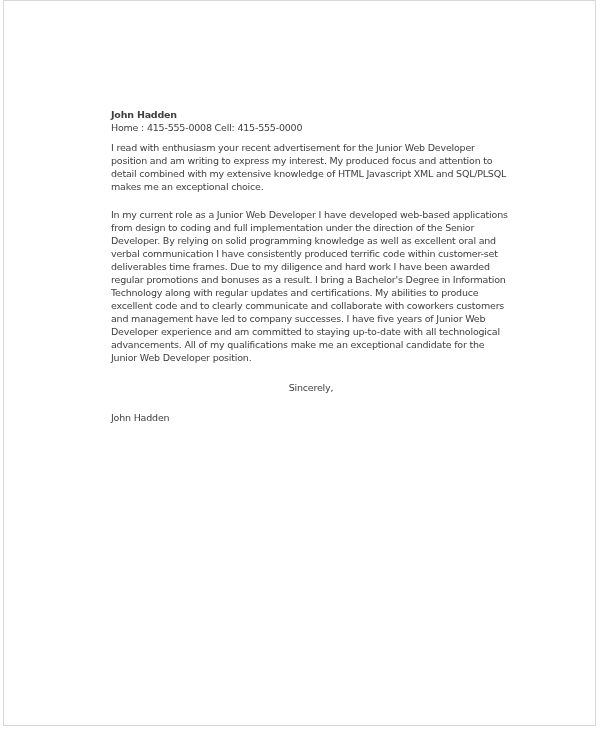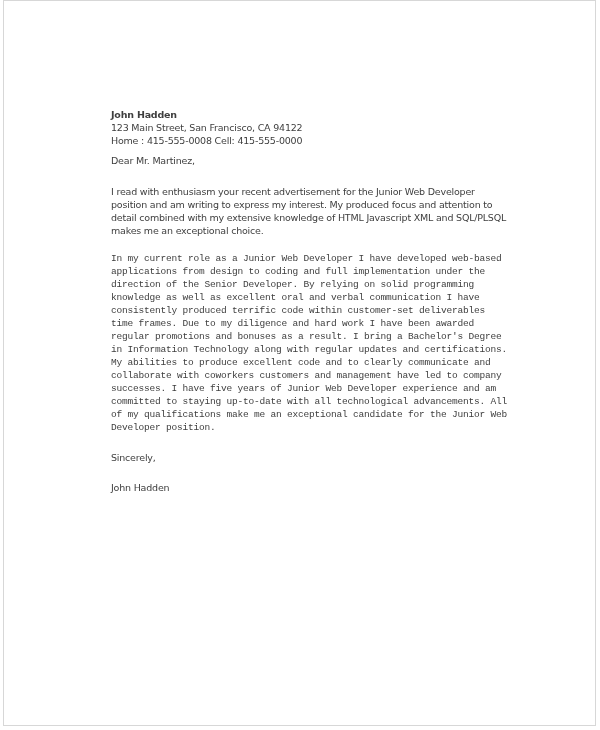--- a/index.html
+++ b/index.html
@@ -41,45 +41,43 @@
     font-weight: bold;
   }
   .salutation {
     margin: 0 0 18px 0;
   }
   p.body-para {
     margin: 0 0 15px 0;
   }
   p.body-para-2 {
     margin: 0 0 17px 0;
-    font-family: Liberation Mono, monospace;
   }
   p.body-para-3 {
     margin: 0 0 20px 0;
   }
   .closing {
     margin: 0 0 17px 0;
+    text-align: center;
   }
   .signature {
     margin: 0;
   }
 </style>
 </head>
 <body>
 
 <div class="page">
   <div class="content">
 
     <div class="sender-block">
       <div class="sender-name">John Hadden</div>
-      <div>123 Main Street, San Francisco, CA 94122</div>
       <div>Home : 415-555-0008 Cell: 415-555-0000</div>
     </div>
 
-    <div class="salutation">Dear Mr. Martinez,</div>
 
     <p class="body-para">I read with enthusiasm your recent advertisement for the Junior Web Developer position and am writing to express my interest. My produced focus and attention to detail combined with my extensive knowledge of HTML Javascript XML and SQL/PLSQL makes me an exceptional choice.</p>
 
     <p class="body-para body-para-2">In my current role as a Junior Web Developer I have developed web-based applications from design to coding and full implementation under the direction of the Senior Developer. By relying on solid programming knowledge as well as excellent oral and verbal communication I have consistently produced terrific code within customer-set deliverables time frames. Due to my diligence and hard work I have been awarded regular promotions and bonuses as a result. I bring a Bachelor's Degree in Information Technology along with regular updates and certifications. My abilities to produce excellent code and to clearly communicate and collaborate with coworkers customers and management have led to company successes. I have five years of Junior Web Developer experience and am committed to staying up-to-date with all technological advancements. All of my qualifications make me an exceptional candidate for the Junior Web Developer position.</p>
 
 
     <div class="closing">Sincerely,</div>
 
     <div class="signature">John Hadden</div>
 

